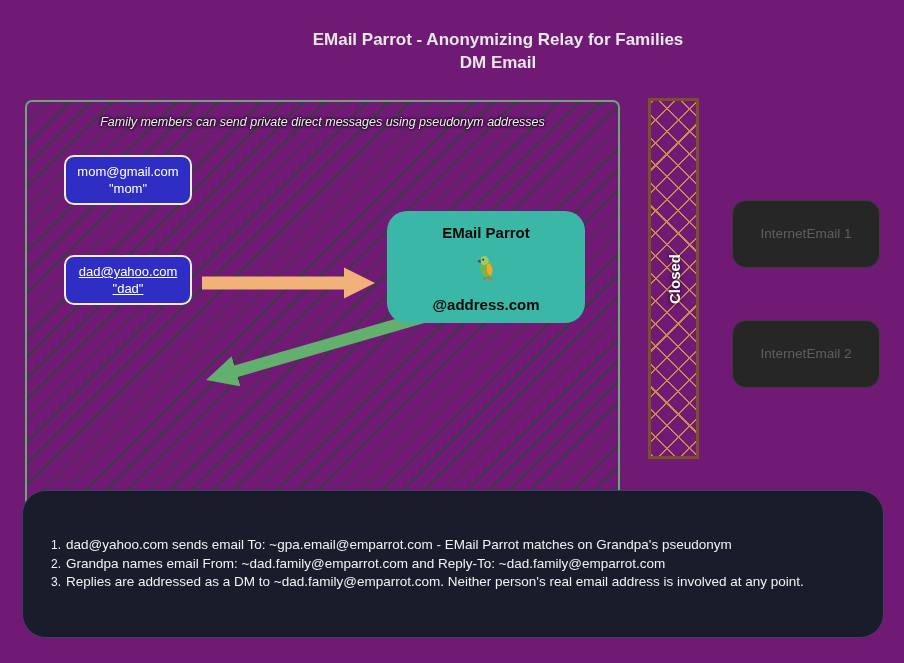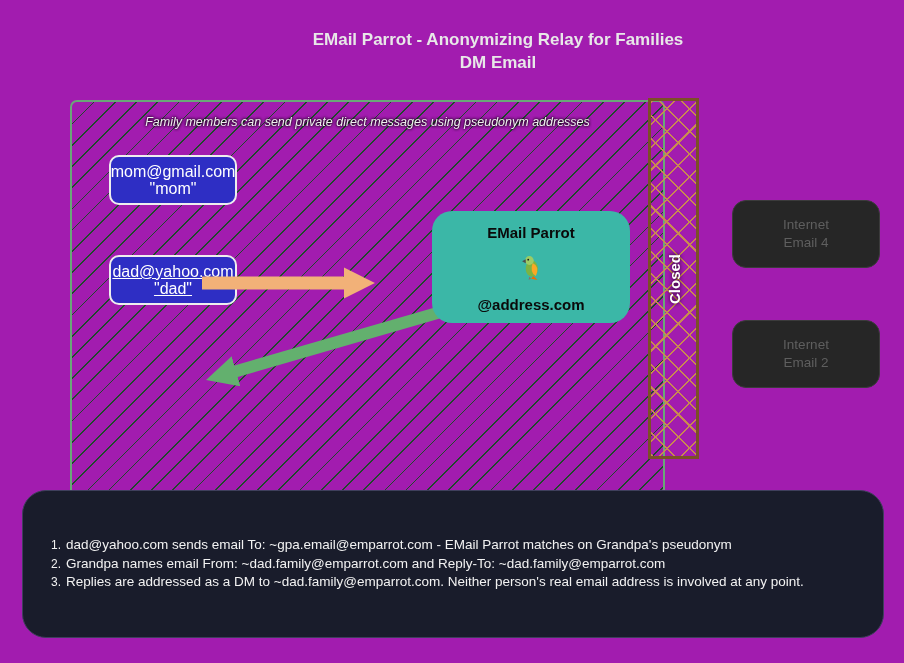--- a/index.html
+++ b/index.html
@@ -2,21 +2,21 @@
 <html><head>
 <meta charset="utf-8">
 <style>
   * { box-sizing: border-box; margin: 0; padding: 0; }
   html, body { background: #000; }
   body { font-family: "Liberation Sans", sans-serif; }
   #canvas {
     position: relative;
     width: 904px;
     height: 663px;
-    background: #a21caf;
+    background: #701a75;
     overflow: hidden;
   }
 
   
   .title-block {
     position: absolute;
     left: 0; right: 0; top: 28px;
     text-align: center;
     transform: translateX(46px);
     color: #e8e8e8;
@@ -27,21 +27,20 @@
 
   
   .family-zone {
     position: absolute;
     left: 25px; top: 100px;
     width: 595px; height: 450px;
     border: 2px solid #69a878;
     border-radius: 7px;
     background:
       repeating-linear-gradient(135deg, #1f4a2c 0px, #1f4a2c 1.2px, transparent 1.2px, transparent 15px);
-    margin-left: 45px;
   }
   .zone-caption {
     position: absolute;
     left: 0; right: 0;
     text-align: center;
     color: #f0f0f0;
     font-style: italic;
     font-size: 12.5px;
     text-shadow: 0 0 3px #000, 0 0 3px #000;
   }
@@ -50,21 +49,21 @@
 
   
   .family-node {
     position: absolute;
     left: 37px;
     width: 128px; height: 50px;
     background: #2e2ec4;
     border: 2px solid #eeeeee;
     border-radius: 10px;
     color: #ffffff;
-    font-size: 16px;
+    font-size: 13px;
     line-height: 17px;
     display: flex;
     flex-direction: column;
     justify-content: center;
     align-items: center;
     text-align: center;
   }
   .family-node.mom { top: 53px; }
   .family-node.dad { top: 153px; text-decoration: underline; }
   .family-node.gpa { top: 253px; }
@@ -123,21 +122,21 @@
     position: absolute;
     left: 732px;
     width: 148px; height: 68px;
     background: #262626;
     border: 1.5px solid #3b3b3b;
     border-radius: 14px;
     color: #5f5f5f;
     font-size: 13.5px;
     line-height: 18px;
     display: flex;
-    flex-direction: column;
+    flex-direction: row;
     justify-content: center;
     align-items: center;
     text-align: center;
   }
   .internet-box.one { top: 200px; }
   .internet-box.two { top: 320px; }
 
   
   .info-panel {
     position: absolute;
@@ -218,21 +217,21 @@
     <line x1="202" y1="283" x2="350" y2="283" stroke="#f2b178" stroke-width="13" marker-end="url(#head-orange)"></line>
     <line x1="465" y1="305" x2="230" y2="373" stroke="#63b06e" stroke-width="12" marker-end="url(#head-green)"></line>
   </svg>
 
   <div class="barrier">
     <div class="barrier-label">Closed</div>
   </div>
 
   <div class="internet-box one">
     <div>Internet</div>
-    <div>Email 4</div>
+    <div>Email 1</div>
   </div>
   <div class="internet-box two">
     <div>Internet</div>
     <div>Email 2</div>
   </div>
 
   <div class="info-panel">
     <div class="info-step">
       <span class="num">1.</span>
       <span>dad@yahoo.com sends email To: ~gpa.email@emparrot.com - EMail Parrot matches on Grandpa's pseudonym</span>

